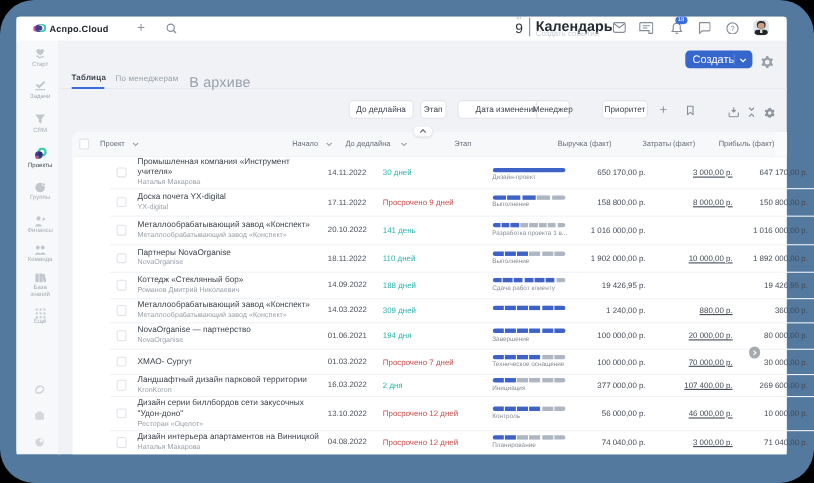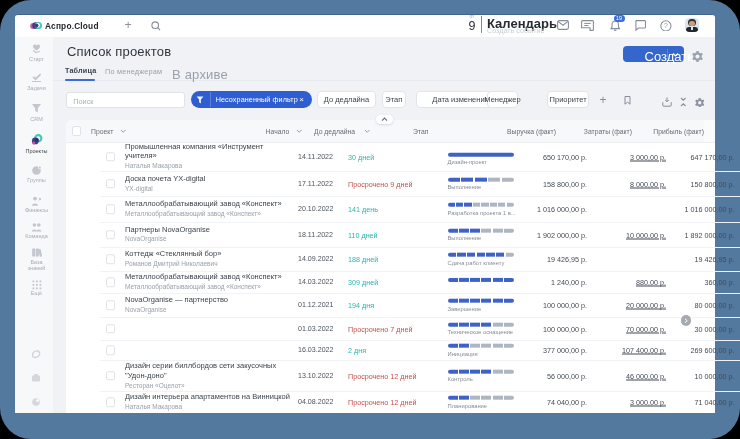--- a/index.html
+++ b/index.html
@@ -167,55 +167,43 @@
   <svg class="abs" style="left:30.5px;top:372.5px" width="10" height="10" viewBox="0 0 10 10">
     <rect x="1" y="2.5" width="8" height="6" rx="1" fill="#d4d8dd"></rect>
     <rect x="3" y="1" width="4" height="2.5" rx="0.8" fill="#d4d8dd"></rect>
   </svg>
   <svg class="abs" style="left:30.5px;top:396.5px" width="10" height="10" viewBox="0 0 10 10">
     <circle cx="5" cy="5" r="3.8" fill="#d4d8dd"></circle>
     <circle cx="6.5" cy="3.5" r="1.5" fill="#f7f8f9"></circle>
   </svg>
   <div id="content" class="abs"></div>
 
-  <div class="t" style="left:67px;top:44px;font-size:13px;font-weight:500;color:#2f3640;letter-spacing:.2px">Список проектов</div>
   <div class="abs" style="left:53.3px;top:80px;width:661.7px;height:1px;background:#e7eaee"></div>
   <div class="t" style="left:65px;top:66px;font-size:7.2px;font-weight:700;color:#3d434d;letter-spacing:.2px">Таблица</div>
   <div class="t" style="left:105px;top:66.5px;font-size:7.3px;color:#9aa1ab;letter-spacing:.2px">По менеджерам</div>
   <div class="t" style="left:172px;top:66.5px;font-size:13px;color:#9aa1ab;letter-spacing:.2px">В архиве</div>
   <div class="abs" style="left:64.5px;top:78.5px;width:30.5px;height:2.2px;background:#3a6bd8;border-radius:1px"></div>
 
   <div class="abs" style="left:622.5px;top:46.2px;width:61.5px;height:15.6px;background:#3566cc;border-radius:4px">
-    <div class="t" style="left:22px;top:3.2px;font-size:13px;color:#fff">Создать</div>
+    <div class="t" style="left:7px;top:3.2px;font-size:10px;color:#fff">Создать</div>
     <div class="abs" style="left:44px;top:2.5px;width:1px;height:10.6px;background:#5b85d9"></div>
     <svg class="abs" style="left:48px;top:5.5px" width="9" height="6" viewBox="0 0 9 6">
         <path d="M2 1.5 L4.5 4 L7 1.5" fill="none" stroke="#fff" stroke-width="1.2"></path>
       </svg>
   </div>
   <svg class="abs" style="left:692px;top:50.5px" width="11" height="11" viewBox="0 0 11 11">
       <rect x="4.35" y="-0.10" width="2.3" height="2.6" rx="0.7" fill="#9aa1ab" transform="rotate(0 5.5 5.5)"></rect>
       <rect x="4.35" y="-0.10" width="2.3" height="2.6" rx="0.7" fill="#9aa1ab" transform="rotate(60 5.5 5.5)"></rect>
       <rect x="4.35" y="-0.10" width="2.3" height="2.6" rx="0.7" fill="#9aa1ab" transform="rotate(120 5.5 5.5)"></rect>
       <rect x="4.35" y="-0.10" width="2.3" height="2.6" rx="0.7" fill="#9aa1ab" transform="rotate(180 5.5 5.5)"></rect>
       <rect x="4.35" y="-0.10" width="2.3" height="2.6" rx="0.7" fill="#9aa1ab" transform="rotate(240 5.5 5.5)"></rect>
       <rect x="4.35" y="-0.10" width="2.3" height="2.6" rx="0.7" fill="#9aa1ab" transform="rotate(300 5.5 5.5)"></rect>
       <circle cx="5.5" cy="5.5" r="3.15" fill="none" stroke="#9aa1ab" stroke-width="2.1"></circle>
     </svg>
 
-  <div class="abs" style="left:66.3px;top:91.9px;width:118.5px;height:16.4px;background:#fff;border:1px solid #dfe3e8;border-radius:3px;box-sizing:border-box">
-    <div class="t" style="left:6px;top:4px;font-size:7.3px;color:#aab0b9">Поиск</div>
-  </div>
-  <div class="abs" style="left:190.7px;top:91.2px;width:121.6px;height:16.8px;background:#2f5ed2;border-radius:8.4px">
-    <svg class="abs" style="left:5.3px;top:4.6px" width="8" height="8" viewBox="0 0 8 8">
-        <path d="M0.6 0.6 H7.4 L4.9 3.6 L4.9 7.4 L3.1 6.2 L3.1 3.6Z" fill="#f0f4ff"></path>
-      </svg>
-    <div class="abs" style="left:19px;top:1.2px;width:1px;height:14.4px;background:#5c7edd"></div>
-    <div class="t" style="left:25px;top:4.2px;font-size:7.2px;color:#fff;letter-spacing:.1px">Несохраненный фильтр</div>
-    <div class="t" style="left:108.5px;top:3.5px;font-size:8px;color:#fff">×</div>
-  </div>
   <div class="chip" style="left:317.3px;width:58.3px">До дедлайна</div>
   <div class="chip" style="left:382px;width:23.6px">Этап</div>
   <div class="chip" style="left:416px;width:89px">Дата изменения</div>
   <div class="chip" style="left:487px;width:31px">Менеджер</div>
   <div class="chip" style="left:546.8px;width:42.6px">Приоритет</div>
   <div class="t" style="left:599.5px;top:92.5px;font-size:12px;color:#878e99;font-weight:300">+</div>
   <svg class="abs" style="left:623.5px;top:95.5px" width="7" height="9" viewBox="0 0 7 9">
     <path d="M1 0.5 H6 V8.2 L3.5 6.2 L1 8.2Z" fill="none" stroke="#878e99" stroke-width="1"></path>
   </svg>
   <svg class="abs" style="left:661.5px;top:97px" width="10" height="10" viewBox="0 0 10 10">
@@ -367,58 +355,60 @@
             <div class="b"></div>
           </div>
         </div>
       <div class="m m1 vc">1 240,00 р.</div>
       <div class="m m2 vc">880,00 р.</div>
       <div class="m m3 vc">360,00 р.</div>
     </div>
     <div class="row" style="top:174px;height:24.5px">
       <div class="cb vc"></div>
       <div class="pt vc">NovaOrganise — партнерство<div class="ps">NovaOrganise</div></div>
-      <div class="dt vc">01.12.2021</div>
+      <div class="dt vc">01.06.2021</div>
       <div class="dl vc teal">194 дня</div>
       <div class="stg vc">
           <div class="bar">
             <div class="b"></div>
             <div class="b"></div>
             <div class="b"></div>
             <div class="b"></div>
             <div class="b"></div>
             <div class="b"></div>
           </div>
           <div class="slbl">Завершение</div>
         </div>
       <div class="m m1 vc">100 000,00 р.</div>
       <div class="m m2 vc">20 000,00 р.</div>
       <div class="m m3 vc">80 000,00 р.</div>
     </div>
     <div class="row" style="top:198.5px;height:22.5px">
       <div class="cb vc"></div>
+      <div class="pt vc">ХМАО- Сургут</div>
       <div class="dt vc">01.03.2022</div>
       <div class="dl vc red">Просрочено 7 дней</div>
       <div class="stg vc">
           <div class="bar">
             <div class="b"></div>
             <div class="b"></div>
             <div class="b"></div>
             <div class="b"></div>
             <div></div>
             <div></div>
           </div>
           <div class="slbl">Техническое оснащение</div>
         </div>
       <div class="m m1 vc">100 000,00 р.</div>
       <div class="m m2 vc">70 000,00 р.</div>
       <div class="m m3 vc">30 000,00 р.</div>
     </div>
     <div class="row" style="top:221px;height:20.5px">
       <div class="cb vc"></div>
+      <div class="pt vc">Ландшафтный дизайн парковой территории<div class="ps">KronKoron</div></div>
       <div class="dt vc">16.03.2022</div>
       <div class="dl vc teal">2 дня</div>
       <div class="stg vc">
           <div class="bar">
             <div class="b"></div>
             <div class="b"></div>
             <div></div>
             <div></div>
             <div></div>
             <div></div>

